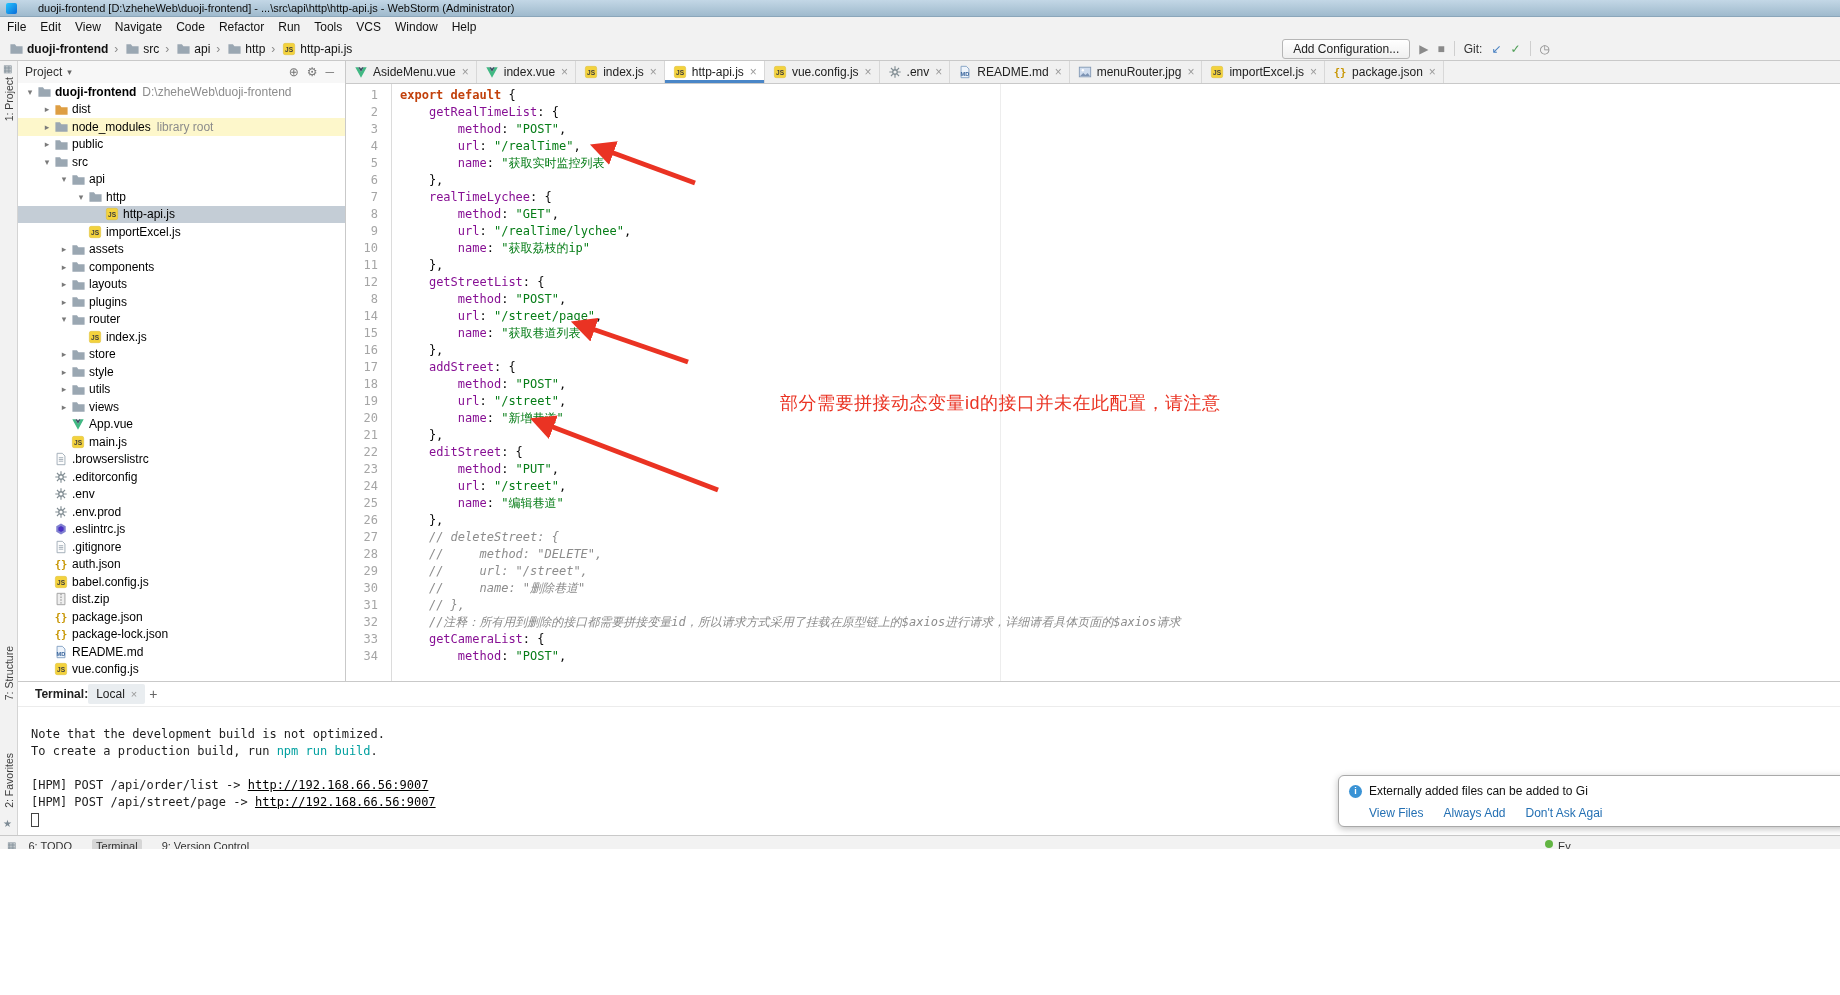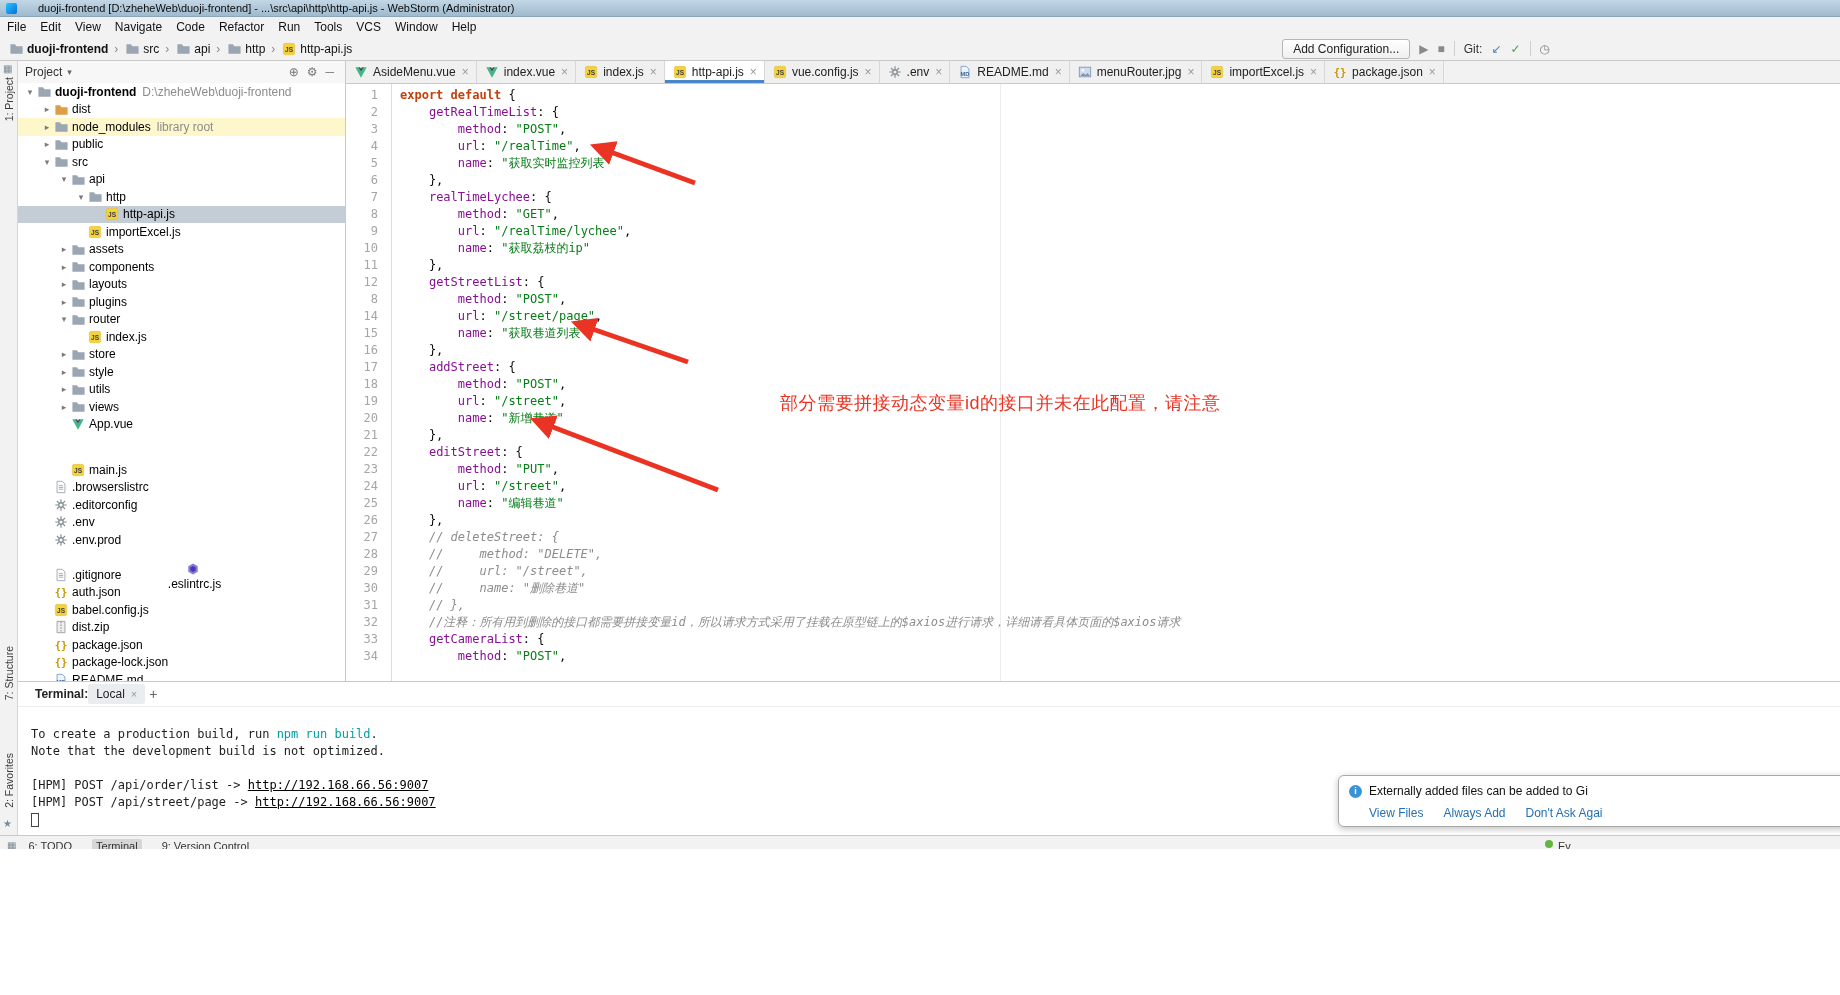--- a/index.html
+++ b/index.html
@@ -406,21 +406,21 @@
         <div class="trow" style="padding-left: 40px;">
           <span class="chev"></span>
           <span class="ficon">
             <svg width="14" height="14" viewBox="0 0 16 16">
               <path d="M1.5 2.5h3.4L8 7.6l3.1-5.1h3.4L8 14.5z" fill="#41b883"></path>
               <path d="M4.9 2.5h2L8 4.3l1.1-1.8h2L8 7.6z" fill="#35495e"></path>
             </svg>
           </span>
           <span class="tlabel">App.vue</span>
         </div>
-        <div class="trow" style="padding-left: 40px; margin-top: 28px;">
+        <div class="trow" style="padding-left: 40px;">
           <span class="chev"></span>
           <span class="ficon">
             <svg width="14" height="14" viewBox="0 0 16 16">
               <rect x="1.5" y="1.5" width="13" height="13" rx="2" fill="#f3d23d" stroke="#d9b82c" stroke-width="0.5"></rect>
               <text x="8" y="11" font-size="7.5" font-weight="bold" text-anchor="middle" fill="#3b3b3b" font-family="Liberation Sans,sans-serif">JS</text>
             </svg>
           </span>
           <span class="tlabel">main.js</span>
         </div>
         <div class="trow" style="padding-left: 23px;">
@@ -456,21 +456,21 @@
         <div class="trow" style="padding-left: 23px;">
           <span class="chev"></span>
           <span class="ficon">
             <svg width="14" height="14" viewBox="0 0 16 16">
               <circle cx="8" cy="8" r="2.6" fill="none" stroke="#7f8b91" stroke-width="1.5"></circle>
               <path d="M8 1.5v3M8 11.5v3M1.5 8h3M11.5 8h3M3.4 3.4l2.1 2.1M10.5 10.5l2.1 2.1M12.6 3.4l-2.1 2.1M5.5 10.5l-2.1 2.1" stroke="#7f8b91" stroke-width="1.3"></path>
             </svg>
           </span>
           <span class="tlabel">.env.prod</span>
         </div>
-        <div class="trow" style="padding-left: 23px; flex-direction: column;">
+        <div class="trow" style="padding-left: 23px;">
           <span class="chev"></span>
           <span class="ficon">
             <svg width="14" height="14" viewBox="0 0 16 16">
               <path d="M8 1.8l5.4 3.1v6.2L8 14.2l-5.4-3.1V4.9z" fill="#8080d0"></path>
               <path d="M8 4.6l3 1.7v3.4L8 11.4 5 9.7V6.3z" fill="#4b32c3"></path>
             </svg>
           </span>
           <span class="tlabel">.eslintrc.js</span>
         </div>
         <div class="trow" style="padding-left: 23px;">
@@ -722,22 +722,22 @@
   <div class="terminal">
     <div class="term-header">
       <span class="term-title">Terminal:</span>
       <span class="term-tab">
         <span>Local</span>
         <span class="term-x">×</span>
       </span>
       <span class="term-plus">+</span>
     </div>
     <div class="term-body" id="term-body">
+        <div class="tl"><span class="t-plain">Note that the development build is not optimized.</span></div>
         <div class="tl"><span class="t-plain">To create a production build, run </span><span class="t-cmd">npm run build</span><span class="t-plain">.</span></div>
-        <div class="tl"><span class="t-plain">Note that the development build is not optimized.</span></div>
         <div class="tl">&nbsp;</div>
         <div class="tl"><span class="t-plain">[HPM] POST /api/order/list -&gt; </span><span class="t-link">http://192.168.66.56:9007</span></div>
         <div class="tl"><span class="t-plain">[HPM] POST /api/street/page -&gt; </span><span class="t-link">http://192.168.66.56:9007</span></div>
         <div class="cursor"></div>
       </div>
   </div>
 
   <div class="statusbar">
     <span class="sb-grid">▦</span>
     <div class="sb-items" id="sb-items">

